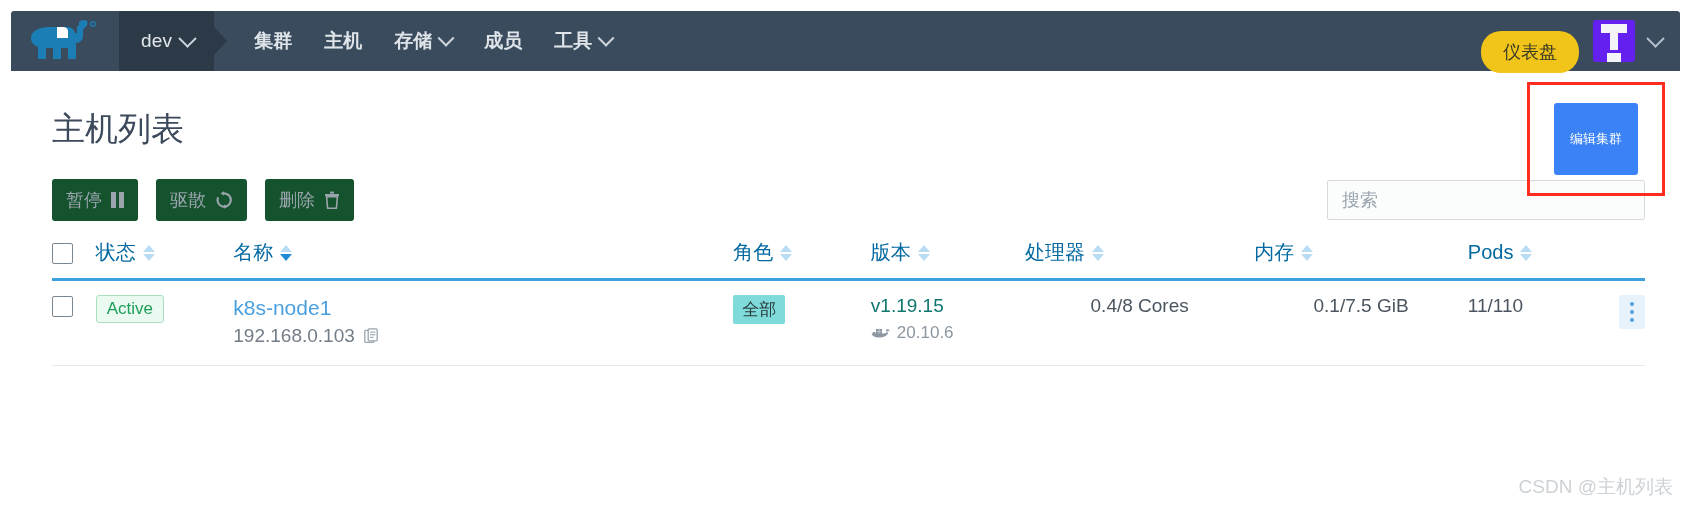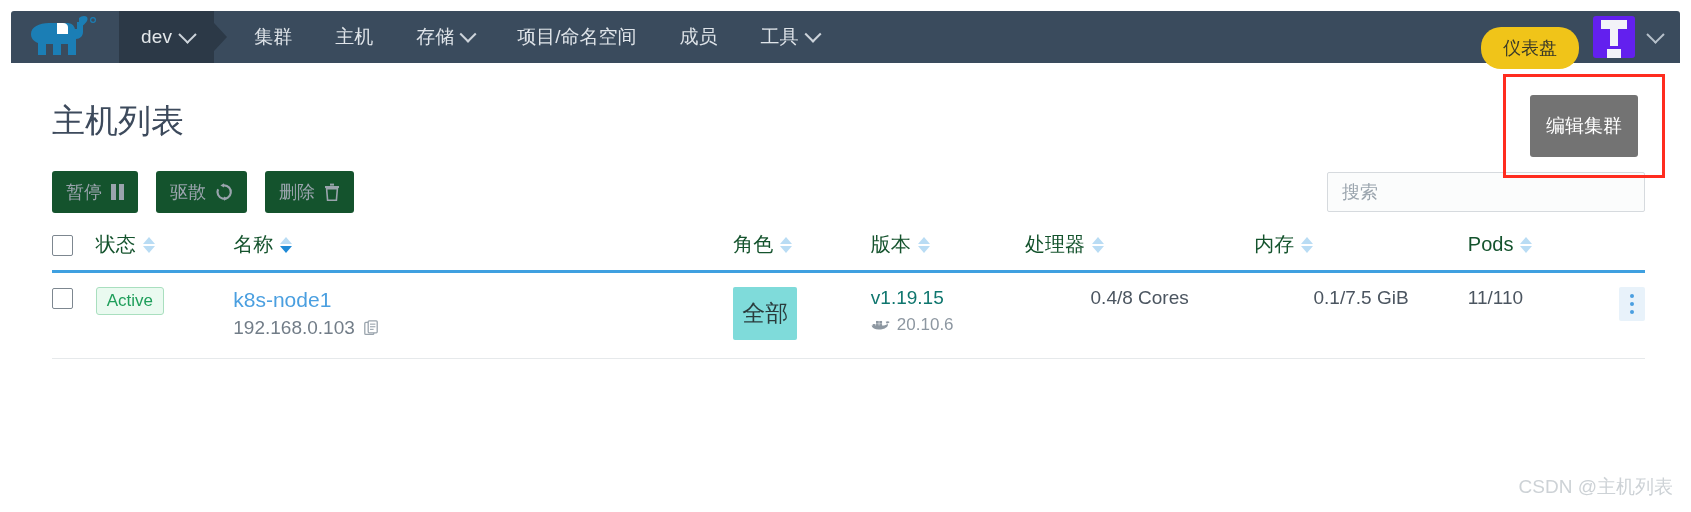--- a/index.html
+++ b/index.html
@@ -11,21 +11,21 @@
     height: 512px;
     background: #ffffff;
     font-family: "Liberation Sans", "DejaVu Sans", sans-serif;
     color: #333333;
     overflow: hidden;
     position: relative;
   }
 
   
   .navbar {
-    height: 52px;
+    height: 60px;
     background: #3a4b5d;
     margin: 11px 11px 0 11px;
     border-radius: 3px 3px 0 0;
     display: flex;
     align-items: stretch;
     position: relative;
   }
   .logo-wrap {
     width: 108px;
     display: flex;
@@ -63,22 +63,23 @@
     display: inline-block;
     margin-left: 9px;
     width: 11px; height: 11px;
     border-right: 2.4px solid #cdd4db;
     border-bottom: 2.4px solid #cdd4db;
     transform: rotate(45deg) translate(-2px,-2px);
   }
   .nav-items {
     display: flex;
     align-items: center;
-    gap: 11px;
+    gap: 0px;
     margin-left: 24px;
+    font-weight: bold;
   }
   .nav-item {
     color: #dfe4e9;
     font-size: 19px;
     padding: 0 16px;
     display: flex;
     align-items: center;
     white-space: nowrap;
     cursor: pointer;
   }
@@ -149,25 +150,25 @@
     position: absolute;
     right: 26px;
     top: -7px;
     border: 3px solid #ff2c1f;
     padding: 18px 24px;
     display: flex;
     align-items: center;
     justify-content: center;
   }
   .edit-btn {
-    background: #737373;
+    background: #3b82f6;
     color: #ffffff;
     border: none;
-    font-size: 19px;
-    padding: 18px 16px;
+    font-size: 13px;
+    padding: 27px 16px;
     border-radius: 3px;
     cursor: pointer;
     font-family: inherit;
     white-space: nowrap;
   }
 
   
   .toolbar {
     display: flex;
     align-items: center;
@@ -222,21 +223,21 @@
     margin-top: 6px;
   }
   table.hosts {
     width: 100%;
     border-collapse: collapse;
     table-layout: fixed;
   }
   table.hosts thead th {
     font-weight: normal;
     font-size: 20px;
-    color: #14532d;
+    color: #0369a1;
     padding: 10px 0 12px 0;
     text-align: left;
     vertical-align: middle;
     border-bottom: 3px solid #3fa0e0;
     white-space: nowrap;
   }
   th.c-check { width: 42px; }
   th.c-state { width: 132px; }
   th.c-name  { width: 480px; text-decoration: underline; }
   th.c-role  { width: 132px; }
@@ -304,22 +305,22 @@
     display: flex;
     align-items: center;
     gap: 9px;
   }
   .ic-copy { width: 15px; height: 17px; display:block; cursor:pointer; }
 
   .badge-role {
     display: inline-block;
     background: #7fdbda;
     color: #2a3b3c;
-    font-size: 23px;
-    padding: 11px 9px;
+    font-size: 17px;
+    padding: 3px 9px;
     border-radius: 2px;
   }
   .ver-main { font-size: 19px; color: #0f766e; line-height: 1.2; }
   .ver-sub {
     font-size: 17px;
     color: #8d97a1;
     margin-top: 5px;
     display: flex;
     align-items: center;
     gap: 7px;
@@ -373,23 +374,20 @@
   <div class="nav-items">
     <div class="nav-item">
       <span>集群</span>
     </div>
     <div class="nav-item">
       <span>主机</span>
     </div>
     <div class="nav-item">
       <span>存储</span>
       <span class="caret"></span>
-    </div>
-    <div class="nav-item">
-      <span>项目/命名空间</span>
     </div>
     <div class="nav-item">
       <span>成员</span>
     </div>
     <div class="nav-item">
       <span>工具</span>
       <span class="caret"></span>
     </div>
   </div>
 

